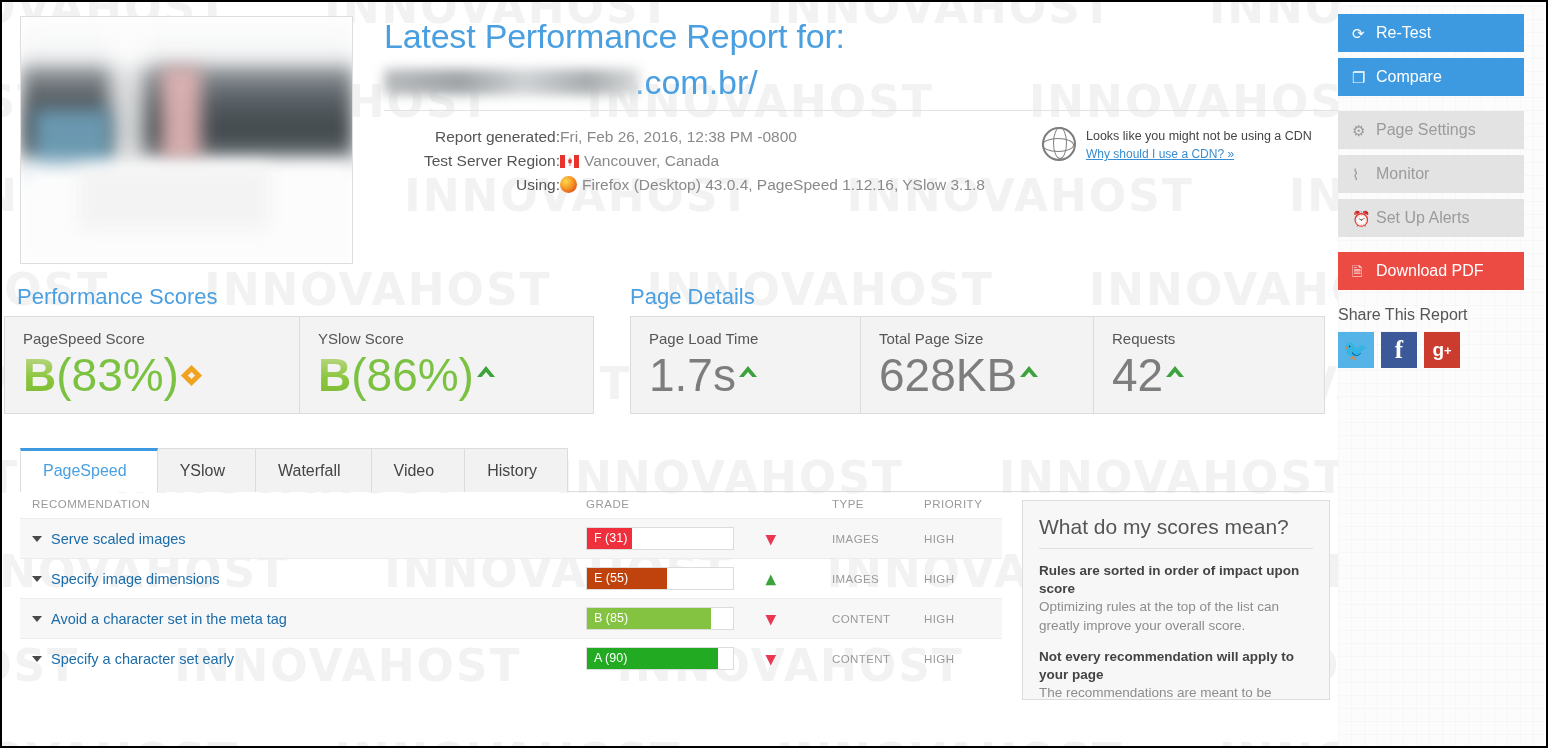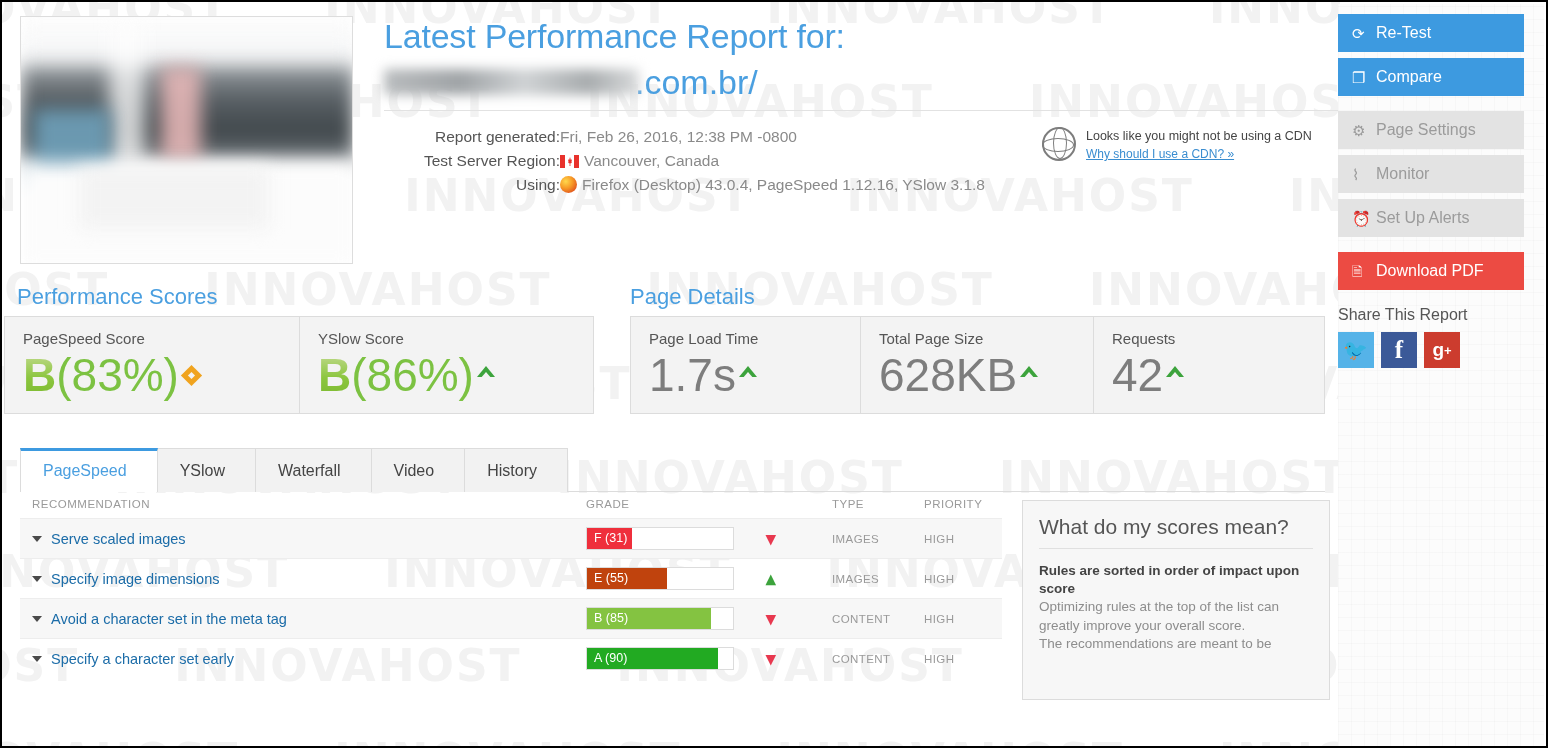--- a/index.html
+++ b/index.html
@@ -407,20 +407,21 @@
           <div class="c-arrow"><span class="caret-down">▾</span></div>
           <div class="c-type cell-sm">CONTENT</div>
           <div class="c-prio cell-sm">HIGH</div>
         </div>
       </div>
 
       <div id="info-box">
         <div id="info-title">What do my scores mean?</div>
         <div class="info-h">Rules are sorted in order of impact upon score</div>
         <div class="info-p">Optimizing rules at the top of the list can greatly improve your overall score.</div>
+        <div class="info-h">Not every recommendation will apply to your page</div>
         <div class="info-p">The recommendations are meant to be</div>
       </div>
     </div>
   </div>
 
   <div id="sidebar">
     <div class="sb-btn sb-blue">
         <span class="sb-icon">⟳</span>
         <span>Re-Test</span>
       </div>

